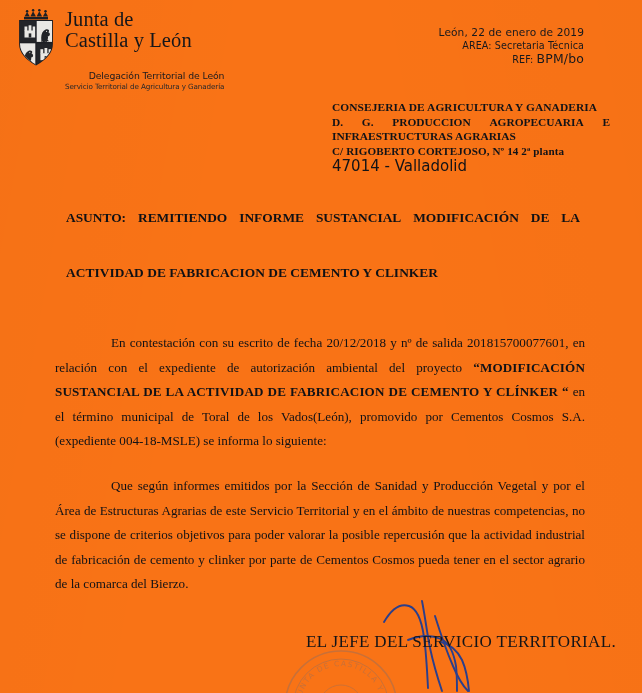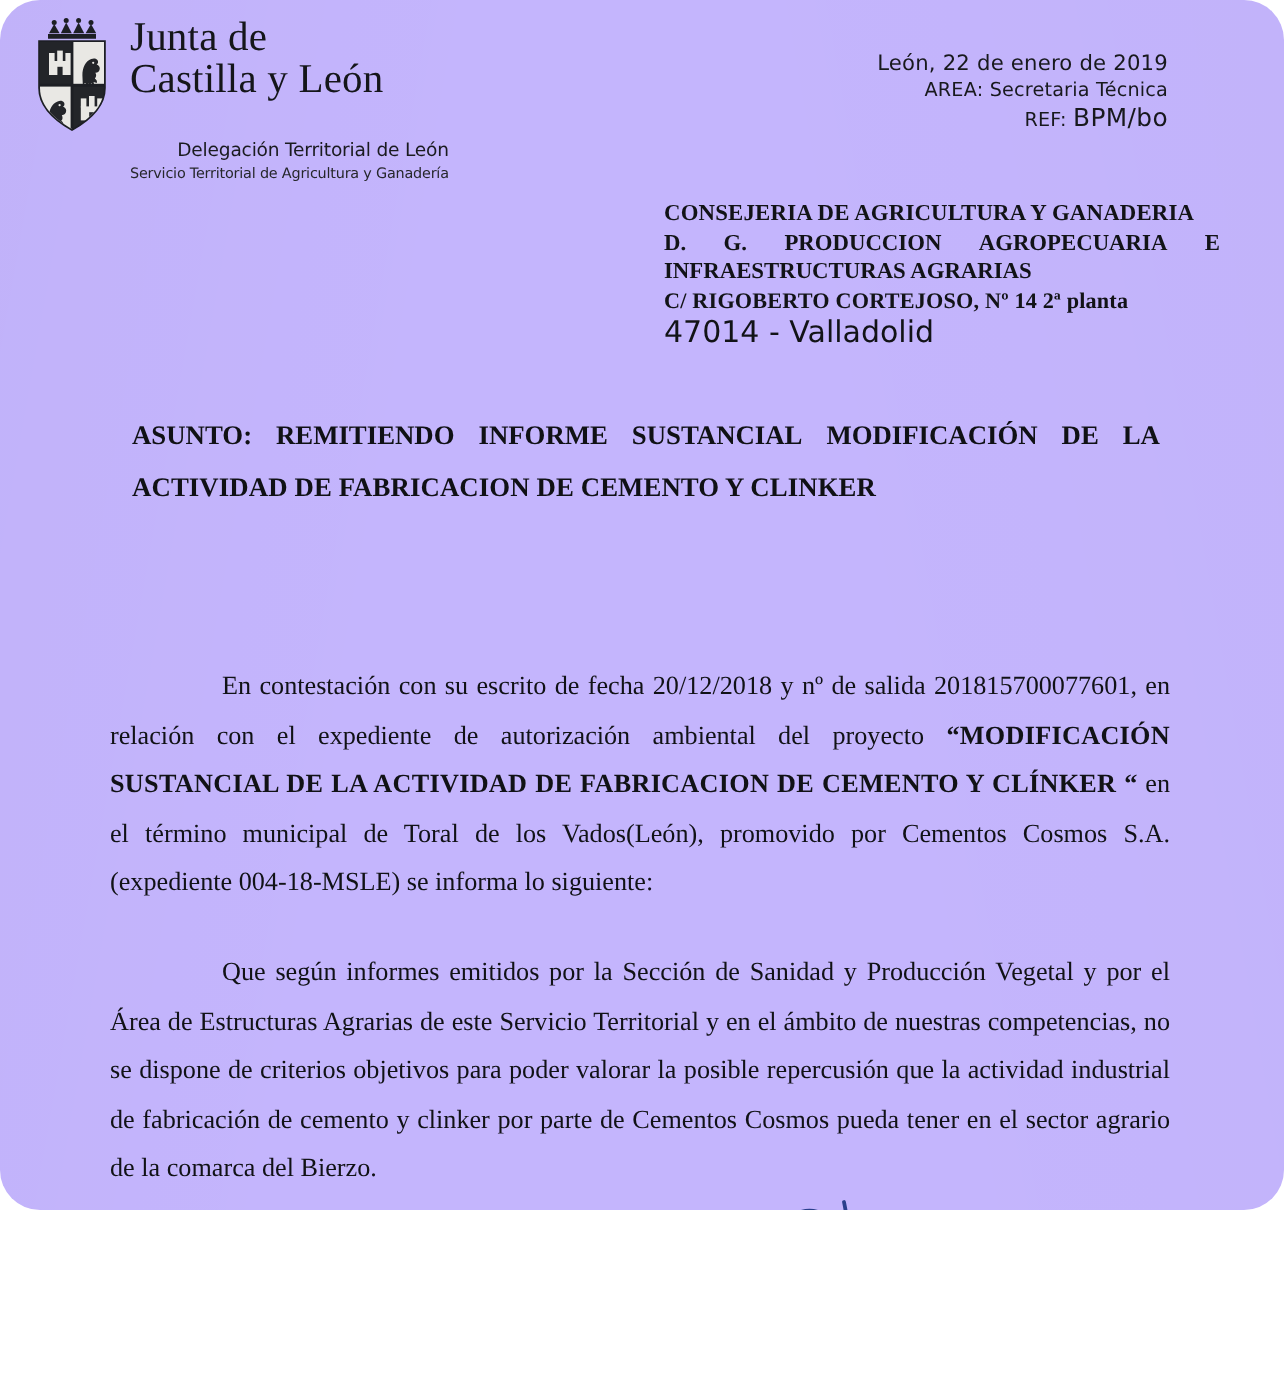--- a/index.html
+++ b/index.html
@@ -8,24 +8,23 @@
     background: #ffffff;
   }
   body {
     font-family: "Liberation Serif", serif;
     color: #111111;
   }
 
   .page {
     position: relative;
     width: 642px;
-    height: 605px;
+    height: 693px;
     overflow: hidden;
-    background: #c4b5fd;
-    border-radius: 20px;
+    background: #f97316;
   }
 
   
   .paper-tint {
     position: absolute;
     inset: 0;
     background:
       linear-gradient(100deg, rgba(0,0,0,0.015) 0%, rgba(0,0,0,0) 35%),
       linear-gradient(260deg, rgba(0,0,0,0.012) 0%, rgba(0,0,0,0) 40%);
     pointer-events: none;
@@ -159,20 +158,21 @@
     font-size: 13.4px;
     line-height: 26px;
     display: flex;
     justify-content: space-between;
     width: 100%;
   }
   .asunto-l2 {
     font-size: 13.4px;
     line-height: 26px;
     letter-spacing: 0.05px;
+    margin-top: 29px;
   }
   .asunto-ref {
     font-size: 12.6px;
     line-height: 24px;
     letter-spacing: 0.1px;
   }
 
   
   .body-area {
     position: absolute;

